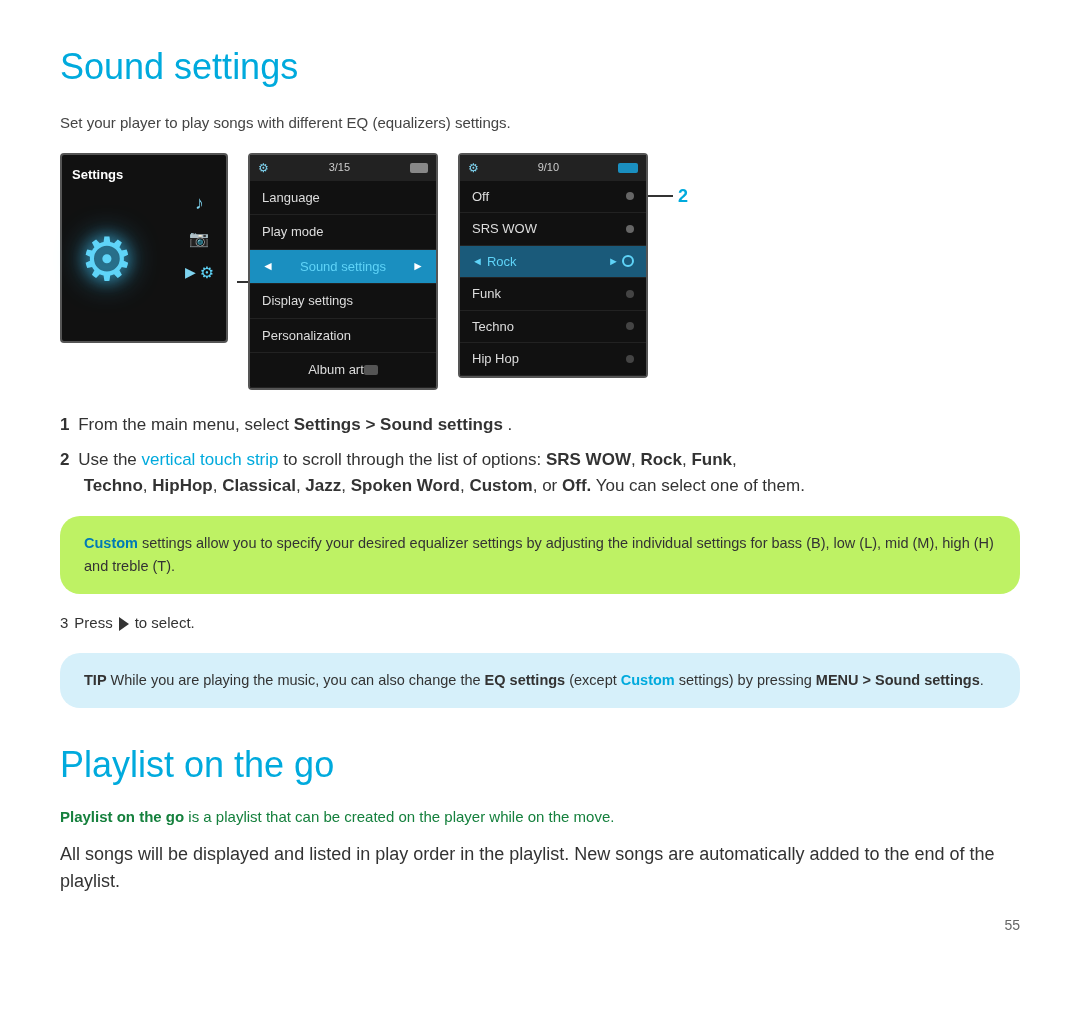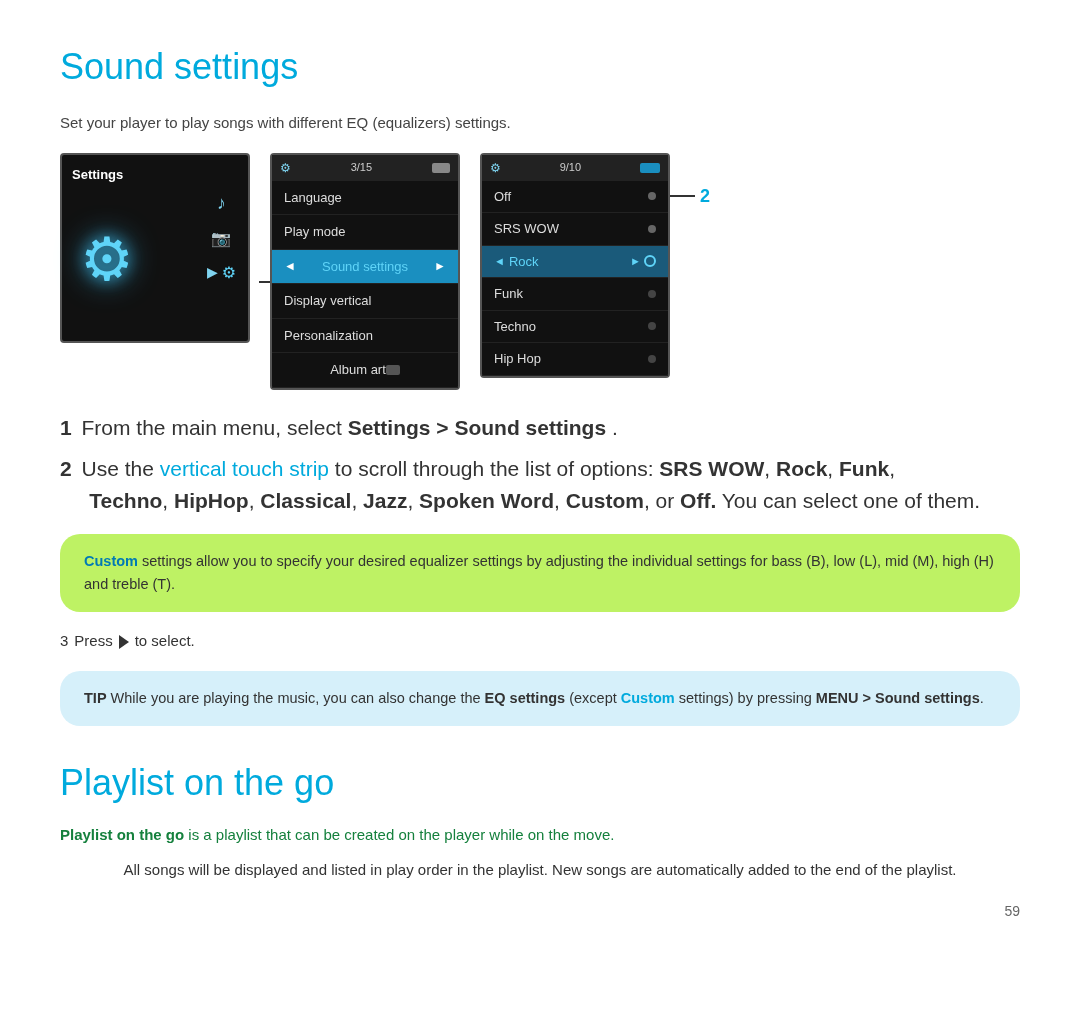--- a/index.html
+++ b/index.html
@@ -39,21 +39,21 @@
     .devices-row {
       display: flex;
       gap: 20px;
       margin-bottom: 22px;
       align-items: flex-start;
       position: relative;
     }
 
     
     .device1 {
-      width: 190px;
+      width: 168px;
       height: 190px;
       background: #111;
       border: 2px solid #555;
       border-radius: 4px;
       position: relative;
       display: flex;
       flex-direction: column;
       padding: 10px;
     }
     .device1-header {
@@ -224,21 +224,21 @@
       font-weight: bold;
       color: #00aadd;
     }
 
     
     .steps-section {
       margin-bottom: 16px;
     }
     .step-item {
       margin-bottom: 10px;
-      font-size: 21px;
+      font-size: 17px;
       color: #333;
     }
     .step-item .step-num {
       font-weight: bold;
       margin-right: 4px;
     }
     .bold-text { font-weight: bold; }
     .cyan-text { color: #00aadd; }
 
     
@@ -269,23 +269,22 @@
       font-size: 14px;
       margin-top: 20px;
     }
 
     .playlist-intro {
       font-size: 15px;
       color: #15803d;
       margin-bottom: 12px;
     }
     .playlist-body {
-      font-size: 15px;
-      color: #333;
-      text-align: center;
+      font-size: 18px;
+      color: #333;
     }
 
     .step3-row {
       display: flex;
       align-items: center;
       gap: 6px;
       font-size: 15px;
       color: #333;
       margin-bottom: 8px;
     }
@@ -333,21 +332,21 @@
       <span>3/15</span>
       <span class="batt"></span>
     </div>
     <div class="device2-menu-item">Language</div>
     <div class="device2-menu-item">Play mode</div>
     <div class="device2-menu-item highlighted">
       <span style="font-size:12px;">◄</span>
       <span style="color:#5fd4f8;">Sound settings</span>
       <span style="font-size:12px;">►</span>
     </div>
-    <div class="device2-menu-item">Display vertical</div>
+    <div class="device2-menu-item">Display settings</div>
     <div class="device2-menu-item">Personalization</div>
     <div class="device2-menu-item" style="display:flex; justify-content:center; align-items:center;">
       <span>Album art</span>
       <span style="width:14px;height:10px;background:#555;border-radius:2px;display:inline-block;"></span>
     </div>
   </div>
 
   <div class="device3-wrapper">
     <div class="device3">
       <div class="device3-topbar">
@@ -425,13 +424,13 @@
 </div>
 
 <h2 class="playlist-title">Playlist on the go</h2>
 
 <p class="playlist-intro">
   <span class="bold-text">Playlist on the go</span><span> is a playlist that can be created on the player while on the move.</span>
 </p>
 
 <p class="playlist-body">All songs will be displayed and listed in play order in the playlist. New songs are automatically added to the end of the playlist.</p>
 
-<div class="page-number">59</div>
+<div class="page-number">55</div>
 
 </body></html>

